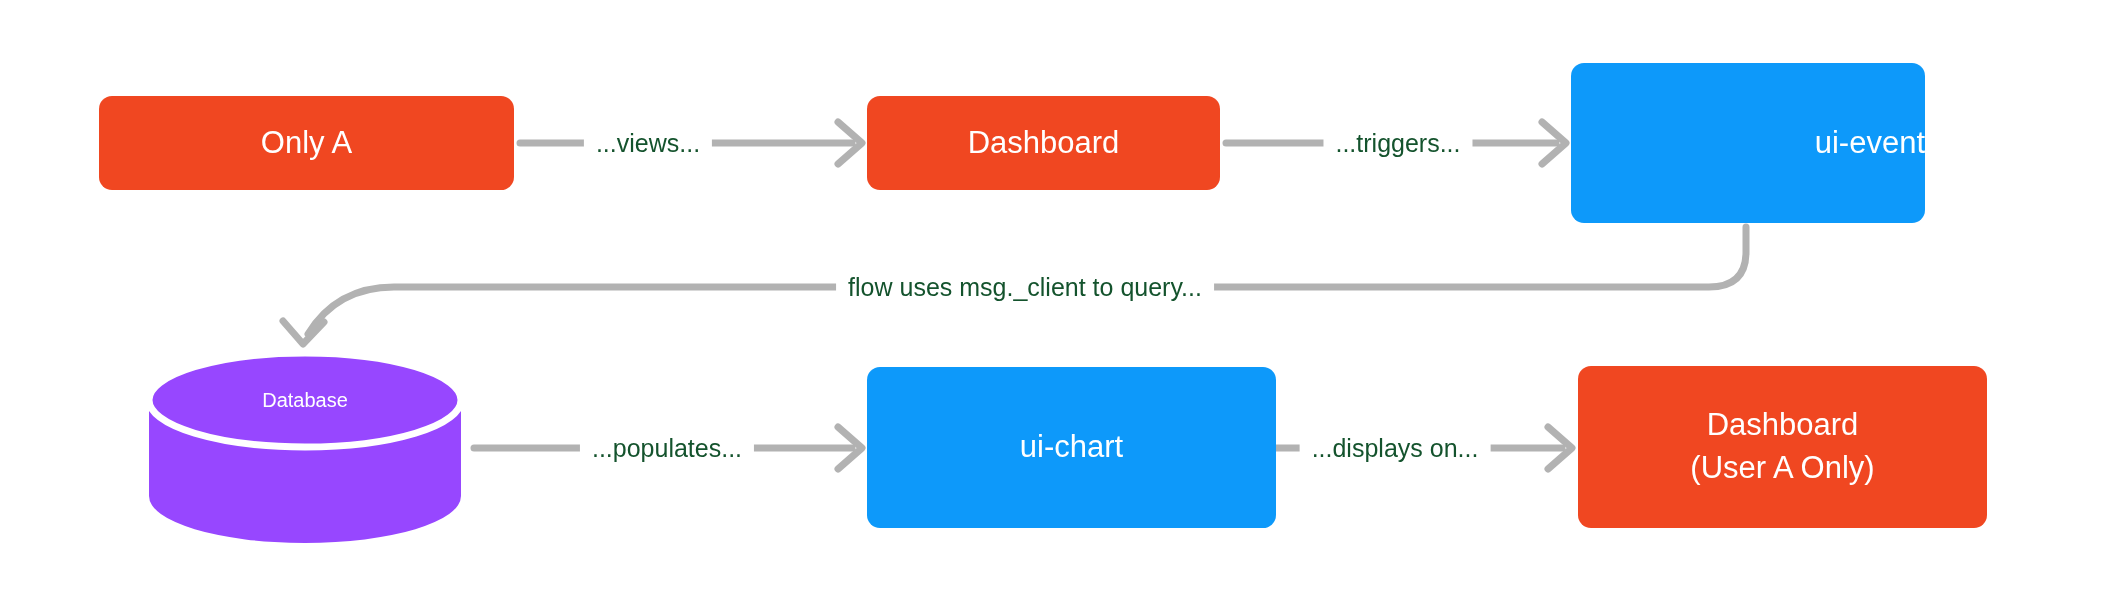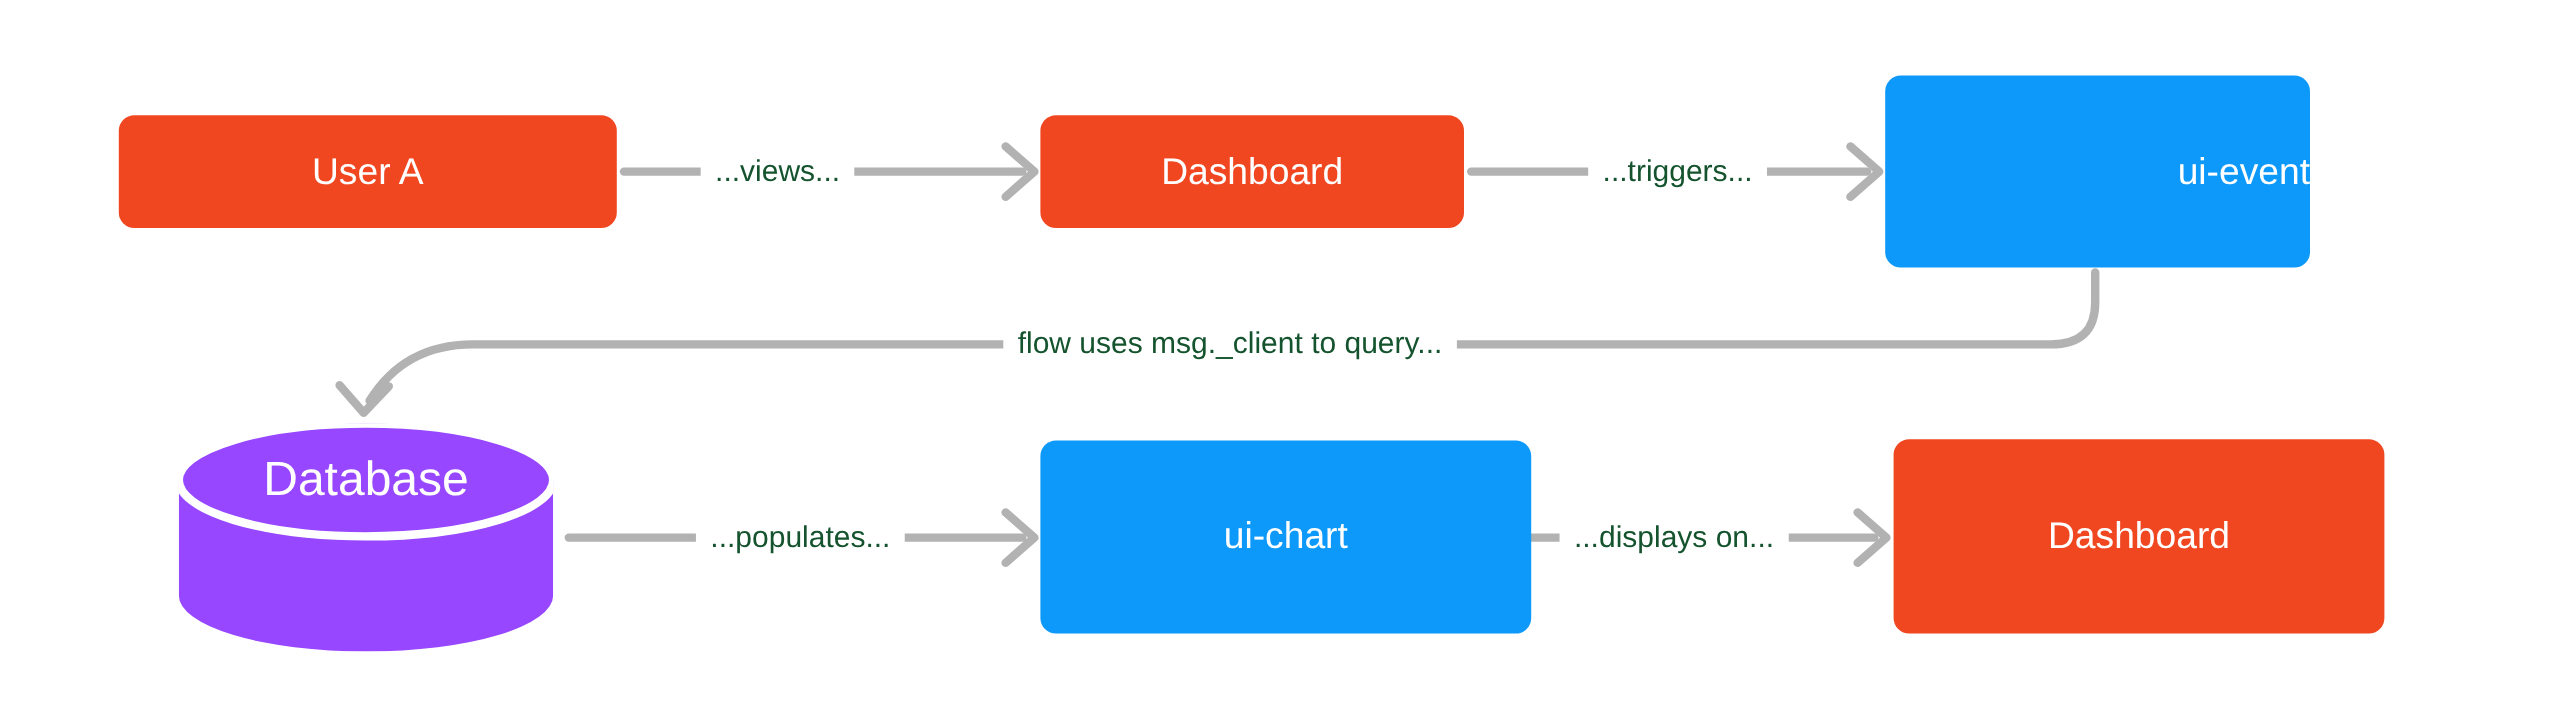--- a/index.html
+++ b/index.html
@@ -28,21 +28,21 @@
   .node-dashboard{left:867px;top:96px;width:353px;height:94px;}
   .node-ui-event{left:1571px;top:63px;width:354px;height:160px;align-items:flex-end;}
   .node-ui-chart{left:867px;top:367px;width:409px;height:161px;}
   .node-dashboard-user-a{left:1578px;top:366px;width:409px;height:162px;}
   .node-database{
     position:absolute;left:149px;top:353px;width:312px;height:190px;
     border-radius:0;background:transparent;
   }
   .node-database .db-label{
     position:absolute;left:50%;top:47px;transform:translate(-50%,-50%);
-    color:#ffffff;font-size:40px;white-space:nowrap;
+    color:#ffffff;font-size:20px;white-space:nowrap;
   }
   .edge-label{
     position:absolute;transform:translate(-50%,-50%);
     background:#ffffff;
     color:#14532d;
     font-size:25px;
     padding:2px 12px;
     white-space:nowrap;
   }
   .edge-label-views{left:648px;top:143px;}
@@ -78,21 +78,21 @@
       <path d="M 838 427 L 862 448 L 838 469"></path>
     </g>
 
     <g>
       <path d="M 1226 448 L 1562 448"></path>
       <path d="M 1548 427 L 1572 448 L 1548 469"></path>
     </g>
   </svg>
 
   <div class="node node-orange node-user-a">
-    <span>User A</span>
+    <span>Only A</span>
   </div>
 
   <div class="node node-orange node-dashboard">
     <span>Dashboard</span>
   </div>
 
   <div class="node node-blue node-ui-event">
     <span>ui-event</span>
   </div>
 
@@ -105,20 +105,21 @@
     </svg>
     <span class="db-label">Database</span>
   </div>
 
   <div class="node node-blue node-ui-chart">
     <span>ui-chart</span>
   </div>
 
   <div class="node node-orange node-dashboard-user-a">
     <span>Dashboard</span>
+    <span>(User A Only)</span>
   </div>
 
   <div class="edge-label edge-label-views">...views...</div>
   <div class="edge-label edge-label-triggers">...triggers...</div>
   <div class="edge-label edge-label-populates">...populates...</div>
   <div class="edge-label edge-label-query">flow uses msg._client to query...</div>
   <div class="edge-label edge-label-displays">...displays on...</div>
 
 </div>
 

